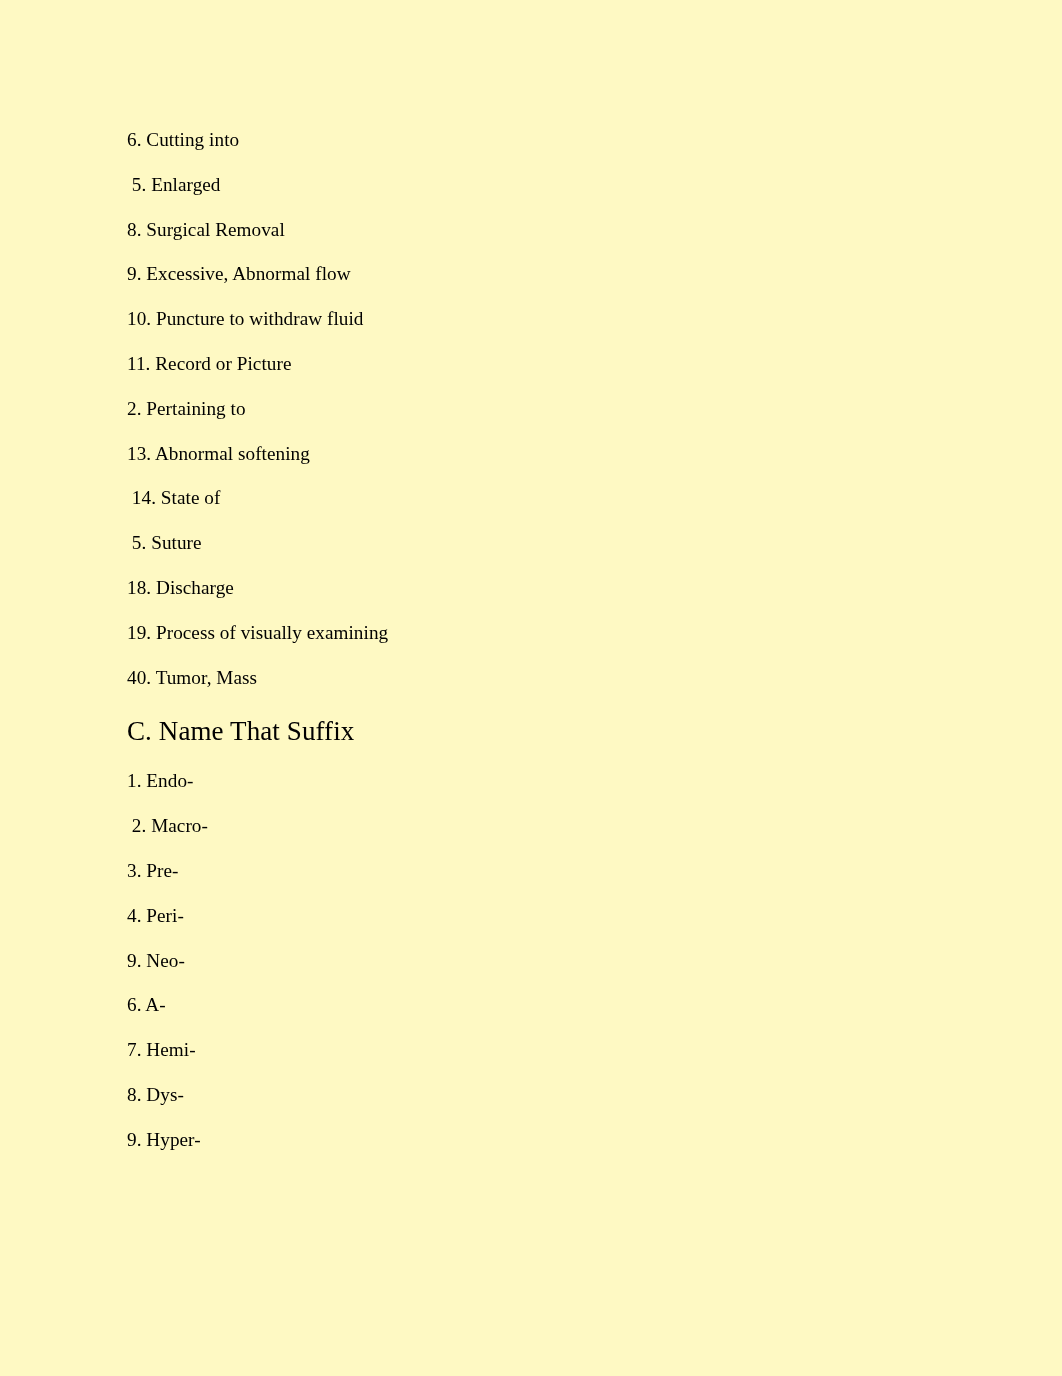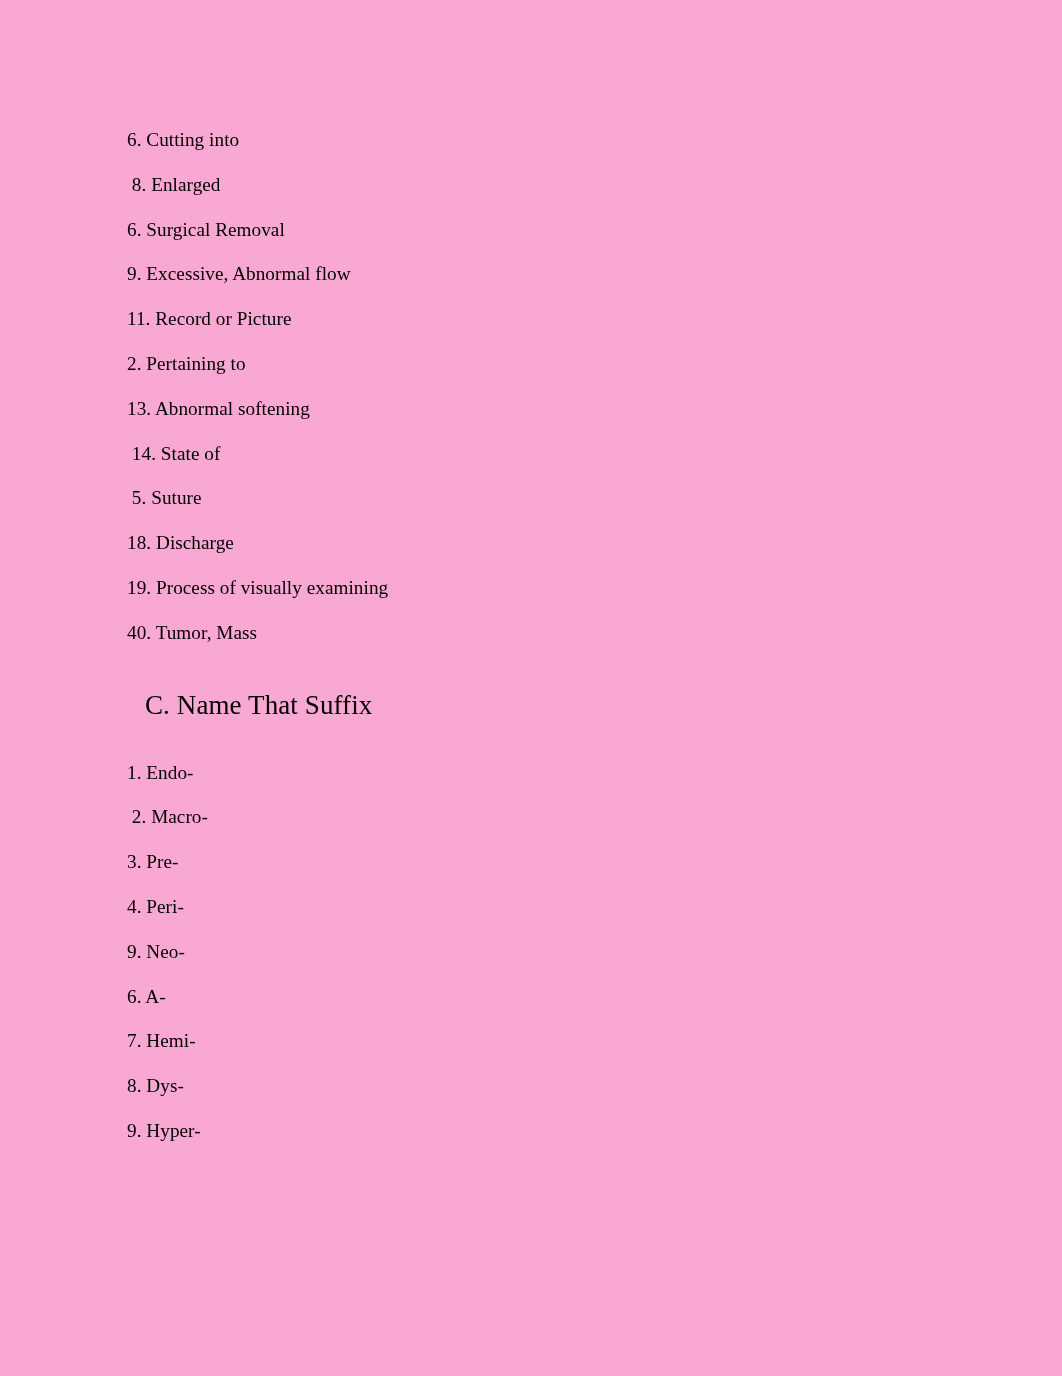--- a/index.html
+++ b/index.html
@@ -17,21 +17,21 @@
     color: #000000;
     -webkit-font-smoothing: antialiased;
   }
 
   #page {
     position: absolute;
     left: 0;
     top: 0;
     width: 1062px;
     height: 1376px;
-    background: #f9a8d4;
+    background: #fef9c3;
     box-sizing: border-box;
   }
 
   #content {
     position: absolute;
     left: 127px;
     top: 118px;
     width: 820px;
   }
 
@@ -42,35 +42,36 @@
     white-space: pre;
     letter-spacing: 0.05px;
   }
 
   .section-heading {
     font-size: 27px;
     line-height: 48px;
     color: #010101;
     font-weight: normal;
     white-space: pre;
-    margin: 18px;
+    margin: 0;
     padding-top: 7px;
     padding-bottom: 4px;
     letter-spacing: 0.1px;
   }
 </style>
 </head>
 <body>
 
 <div id="page">
   <div id="content">
       <div class="line">6. Cutting into</div>
-      <div class="line"> 8. Enlarged</div>
-      <div class="line">6. Surgical Removal</div>
+      <div class="line"> 5. Enlarged</div>
+      <div class="line">8. Surgical Removal</div>
       <div class="line">9. Excessive, Abnormal flow</div>
+      <div class="line">10. Puncture to withdraw fluid</div>
       <div class="line">11. Record or Picture</div>
       <div class="line">2. Pertaining to</div>
       <div class="line">13. Abnormal softening</div>
       <div class="line"> 14. State of</div>
       <div class="line"> 5. Suture</div>
       <div class="line">18. Discharge</div>
       <div class="line">19. Process of visually examining</div>
       <div class="line">40. Tumor, Mass</div>
       <h2 class="section-heading">C. Name That Suffix</h2>
       <div class="line">1. Endo-</div>

